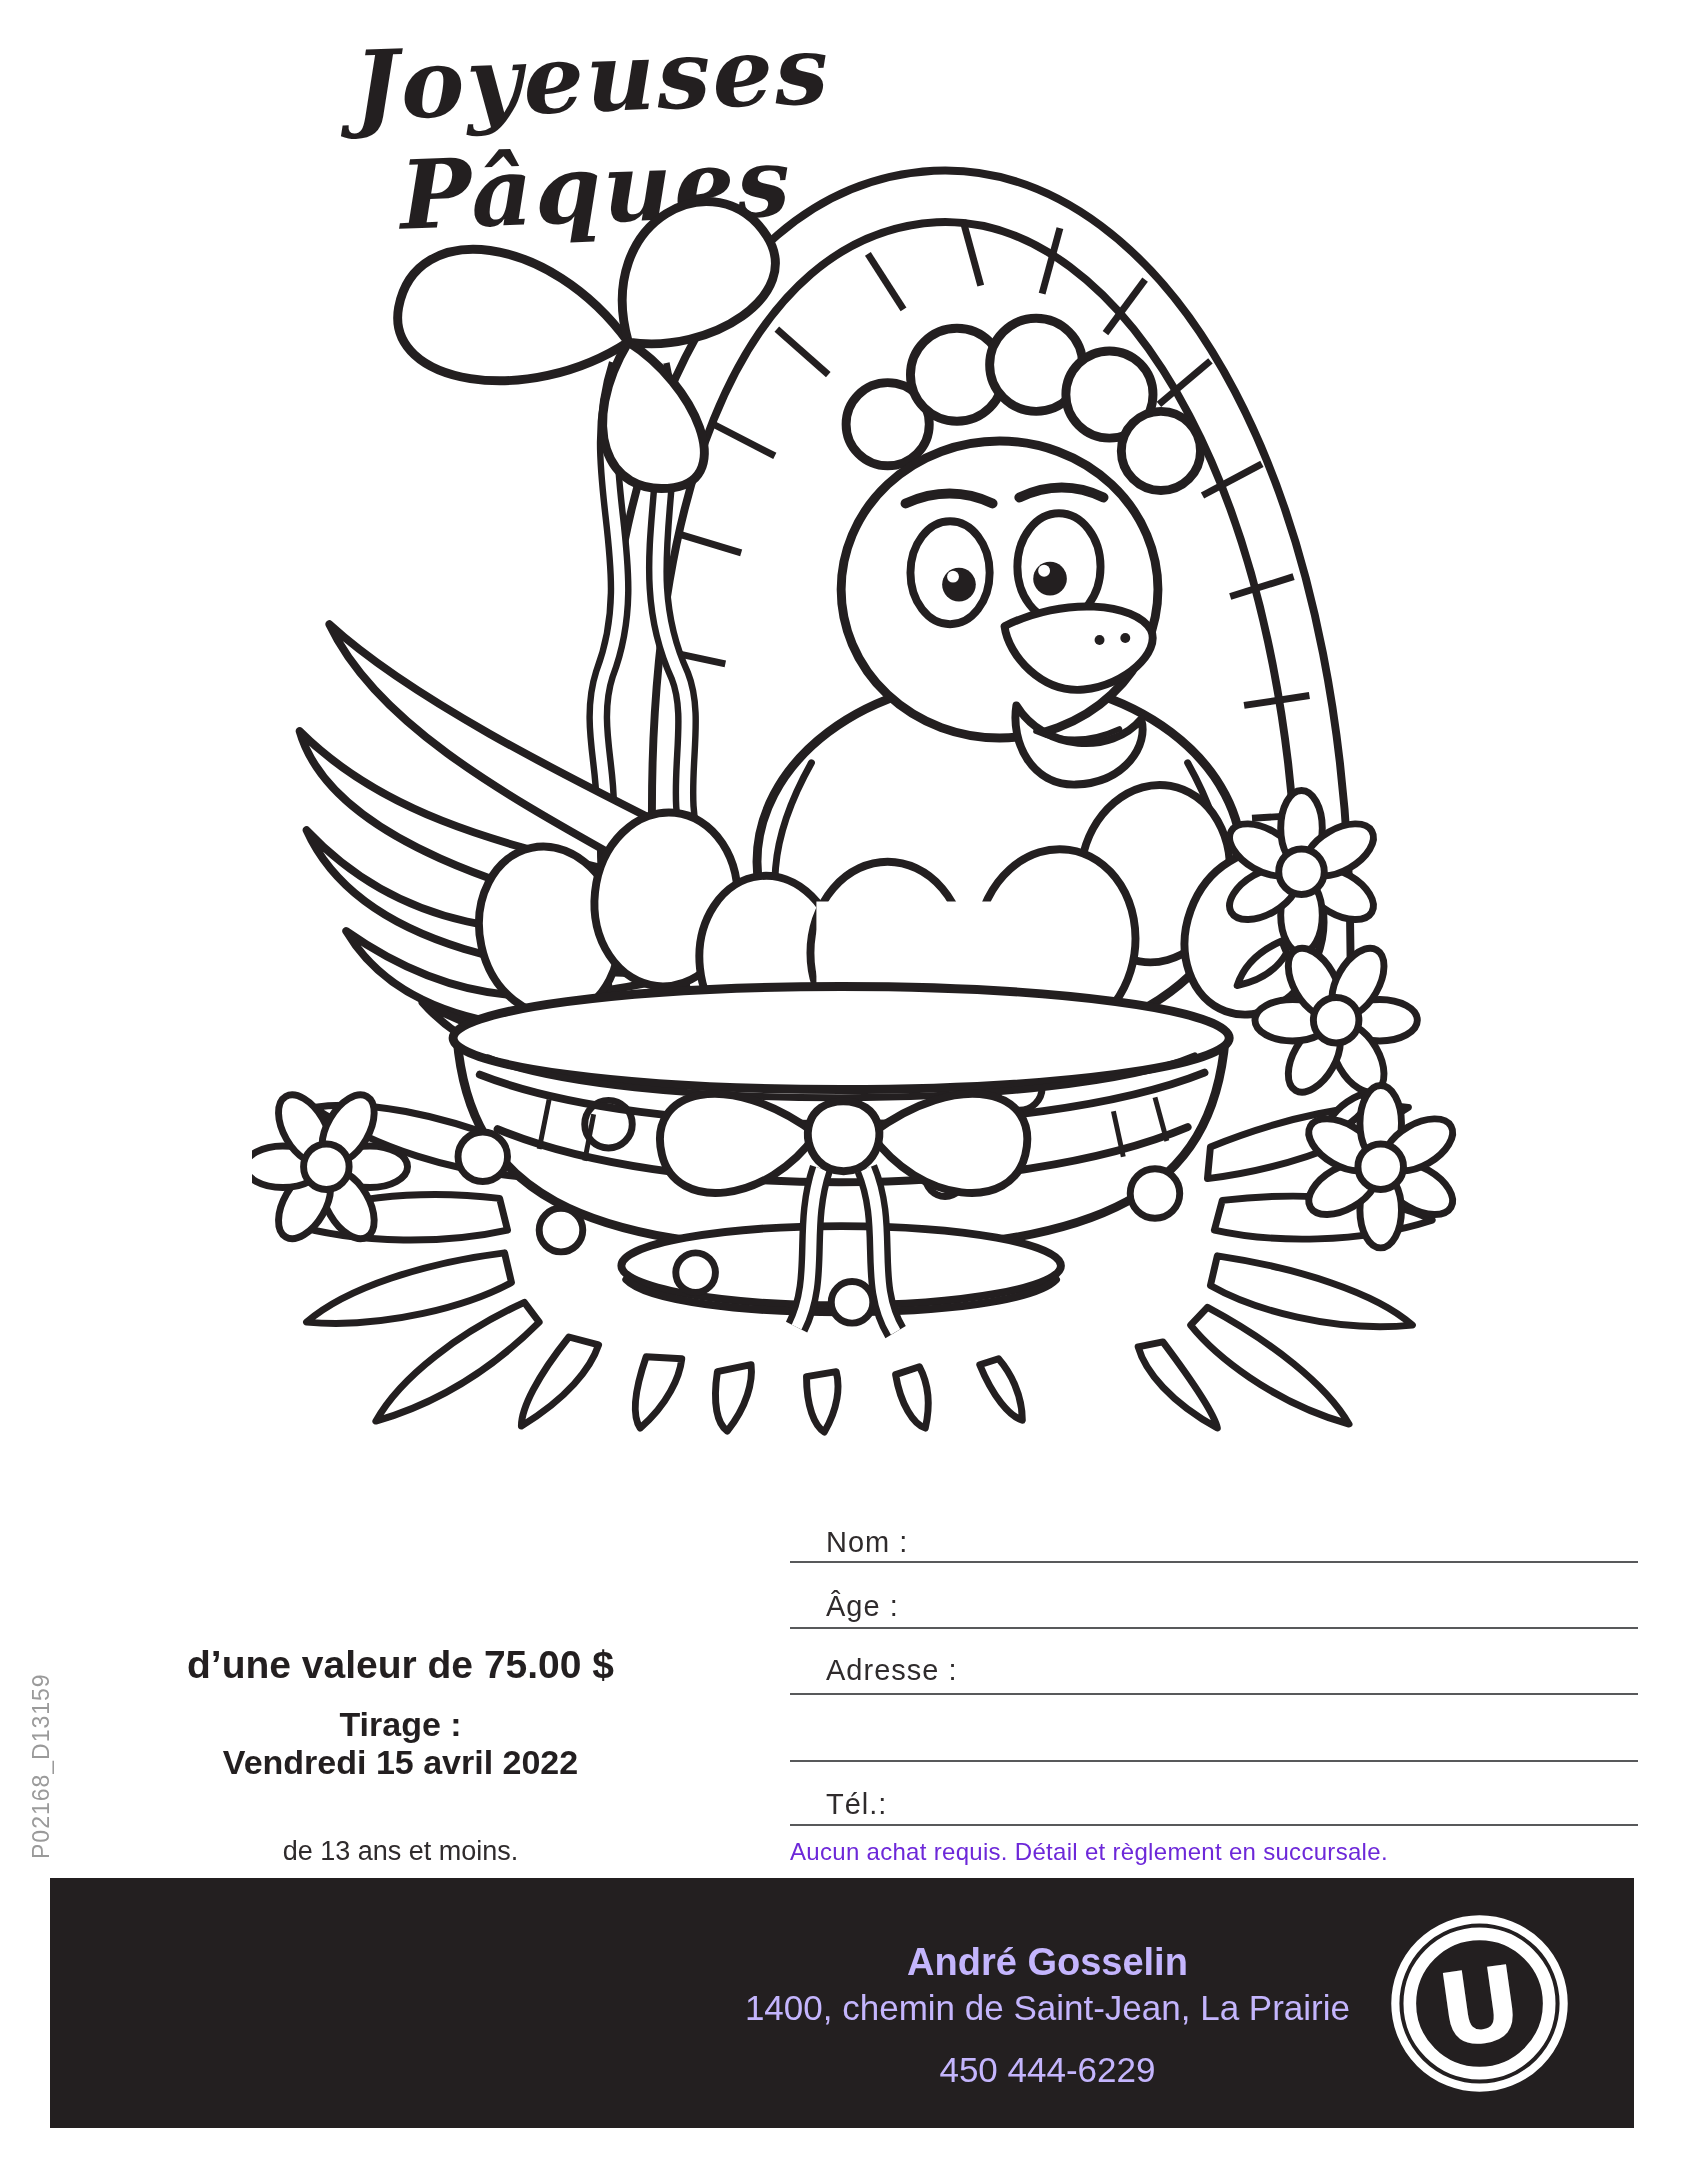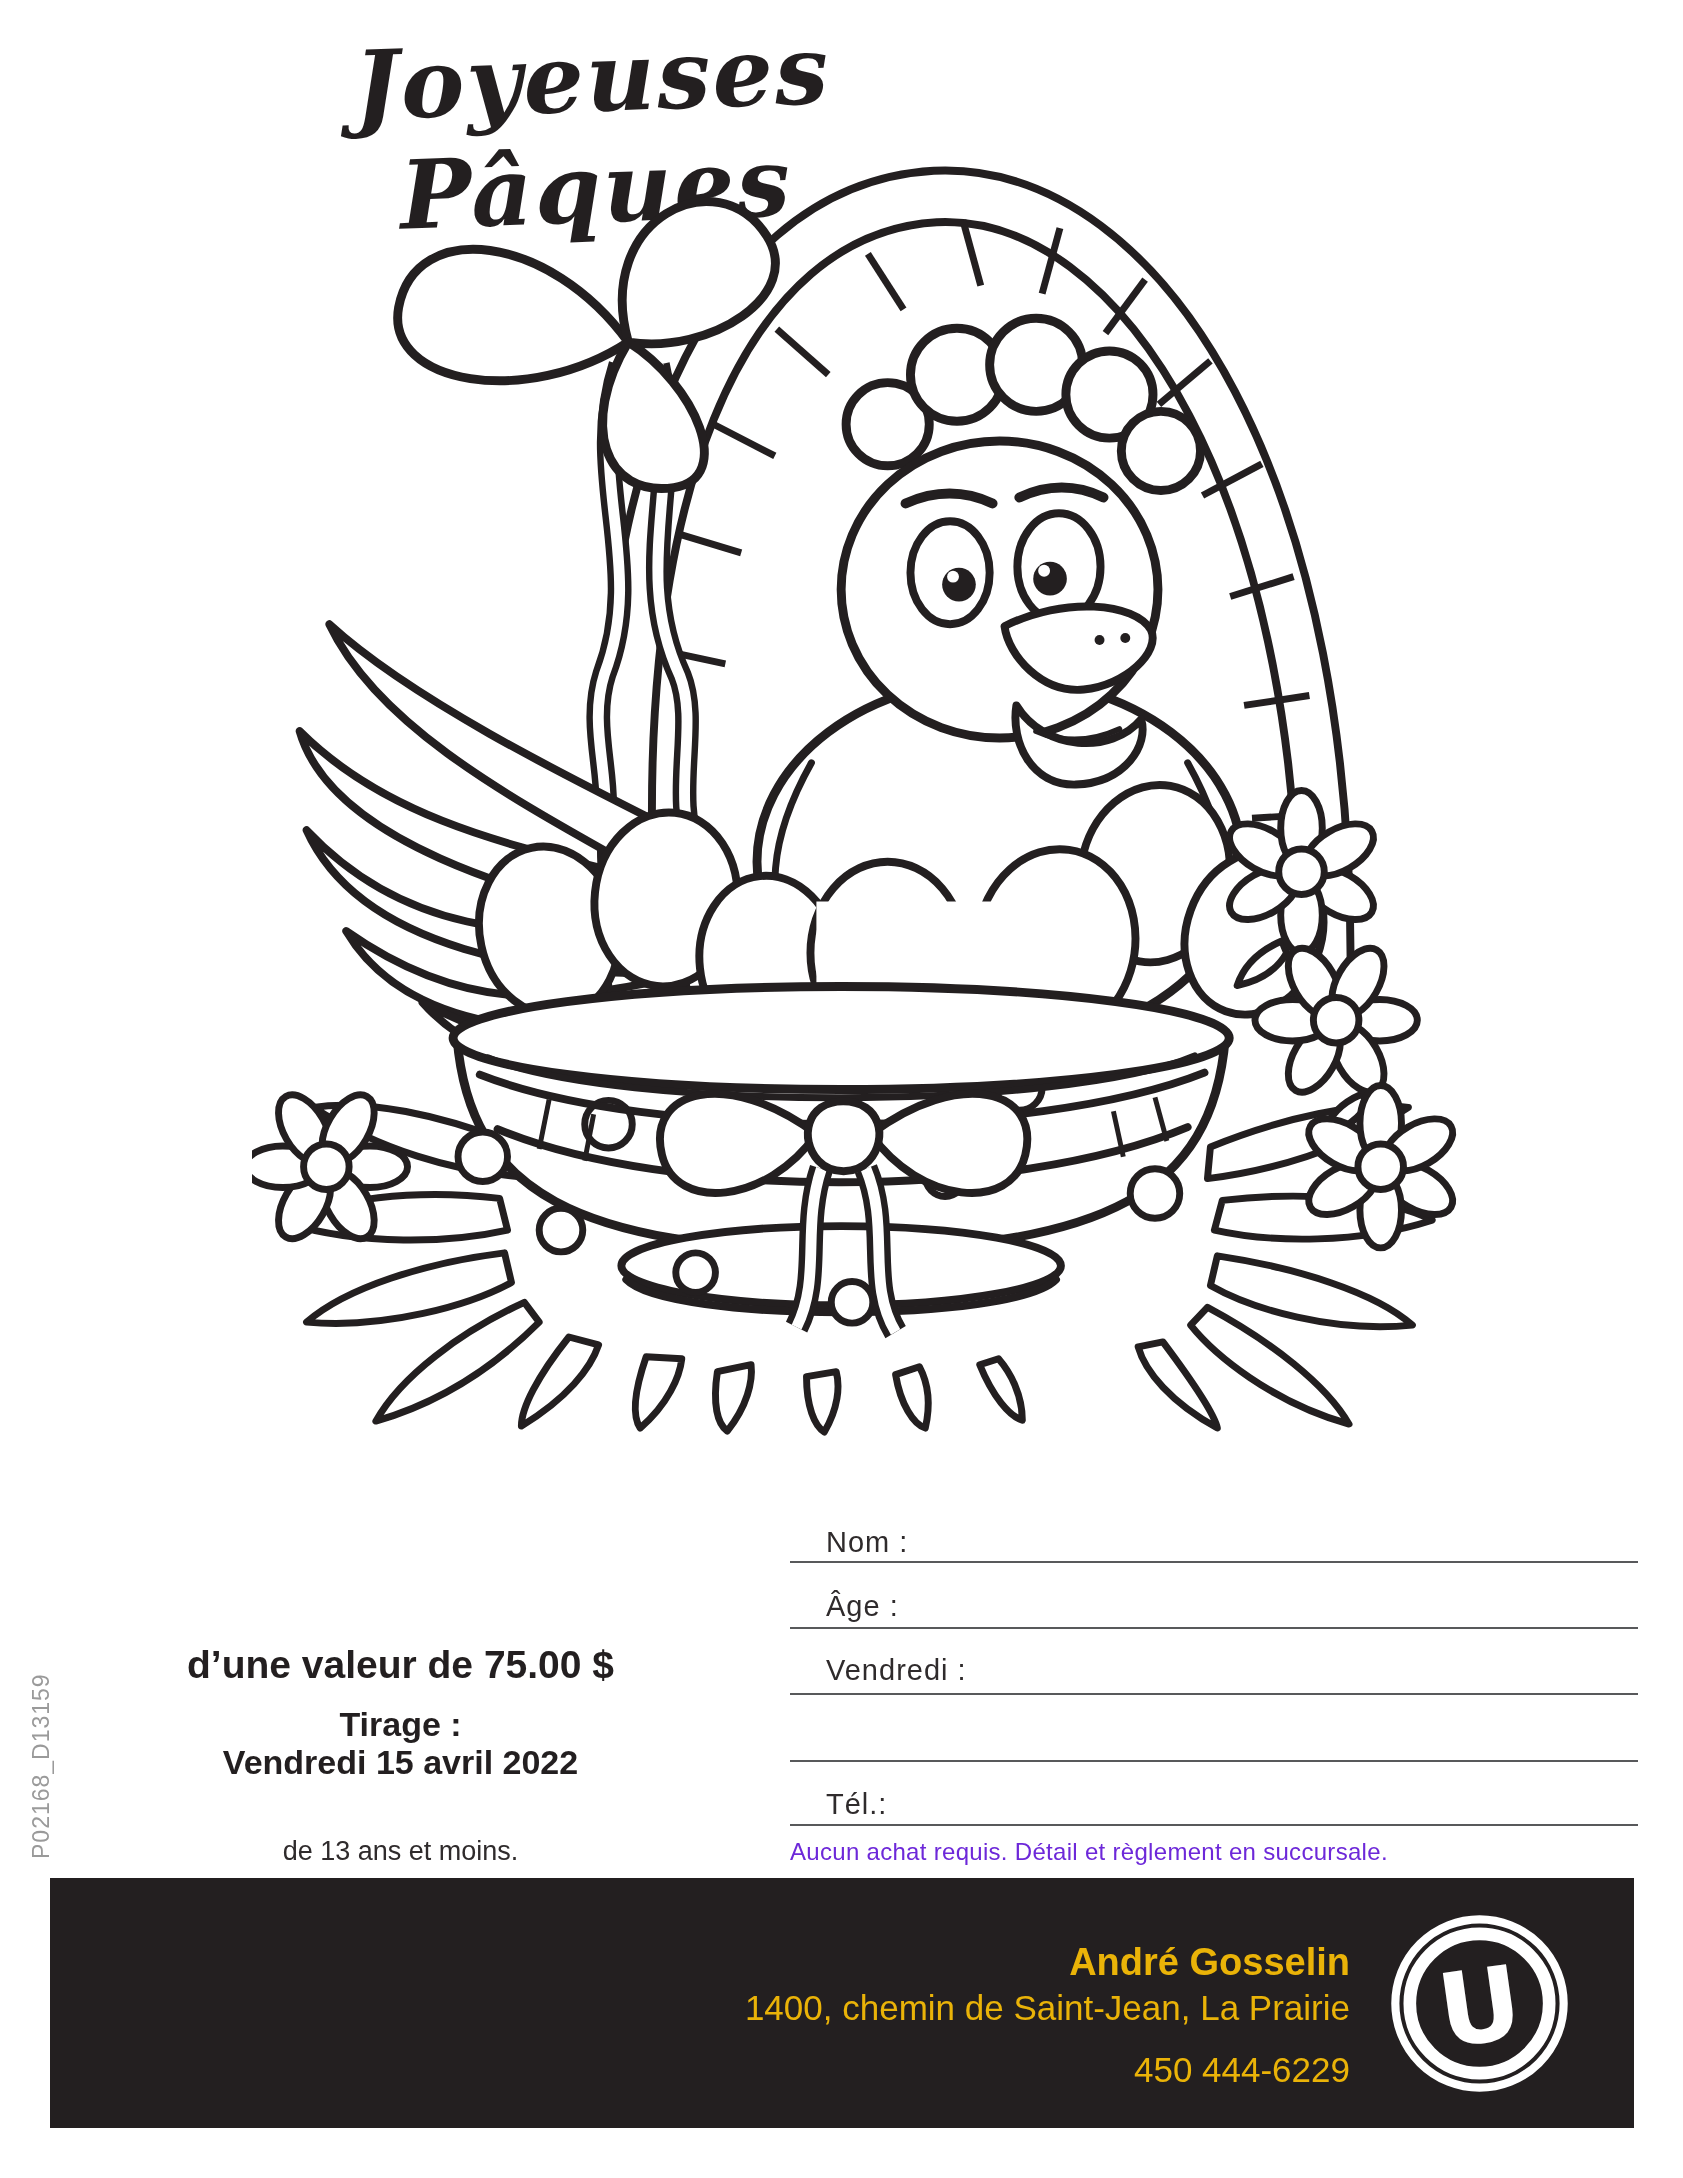--- a/index.html
+++ b/index.html
@@ -31,21 +31,21 @@
   .fline{height:2px;background:#58595b;}
   .disclaimer{color:#6d28d9;font-size:24px;letter-spacing:0.3px;}
   
   #sidecode{
     left:28px;top:1725px;height:134px;width:30px;
     writing-mode:vertical-rl;transform:rotate(180deg);
     font-size:23px;color:#9a9a9a;letter-spacing:1px;
   }
   
   #bar{left:50px;top:1878px;width:1584px;height:250px;background:#231f20;}
-  #bartext{position:absolute;right:284px;top:61px;text-align:right;color:#eab308;}
+  #bartext{position:absolute;right:284px;top:61px;text-align:center;color:#c4b5fd;}
   #bartext .name{font-size:38px;font-weight:bold;line-height:46px;}
   #bartext .addr{font-size:35px;font-weight:300;line-height:45px;}
   #bartext .phone{font-size:35px;font-weight:300;line-height:45px;margin-top:17px;}
   #logo{position:absolute;left:1339px;top:35px;width:181px;height:181px;}
 </style>
 </head>
 <body>
 
 <div id="page">
 
@@ -246,21 +246,21 @@
   <div class="abs promo h3" style="top:1705px;">Tirage :</div>
   <div class="abs promo h3" style="top:1743px;">Vendredi 15 avril 2022</div>
   <div class="abs promo small" style="top:1836px;">de 13 ans et moins.</div>
 
   <div class="abs flabel" style="left:790px;top:1526px;">Nom :</div>
   <div class="abs fline" style="left:790px;top:1561px;width:848px;"></div>
 
   <div class="abs flabel" style="left:790px;top:1590px;">Âge :</div>
   <div class="abs fline" style="left:790px;top:1627px;width:848px;"></div>
 
-  <div class="abs flabel" style="left:790px;top:1654px;">Vendredi :</div>
+  <div class="abs flabel" style="left:790px;top:1654px;">Adresse :</div>
   <div class="abs fline" style="left:790px;top:1693px;width:848px;"></div>
 
   <div class="abs fline" style="left:790px;top:1760px;width:848px;"></div>
 
   <div class="abs flabel" style="left:790px;top:1788px;">Tél.:</div>
   <div class="abs fline" style="left:790px;top:1824px;width:848px;"></div>
 
   <div class="abs disclaimer" style="left:790px;top:1838px;">Aucun achat requis. Détail et règlement en succursale.</div>
 
   <div class="abs" id="sidecode">P02168_D13159</div>

